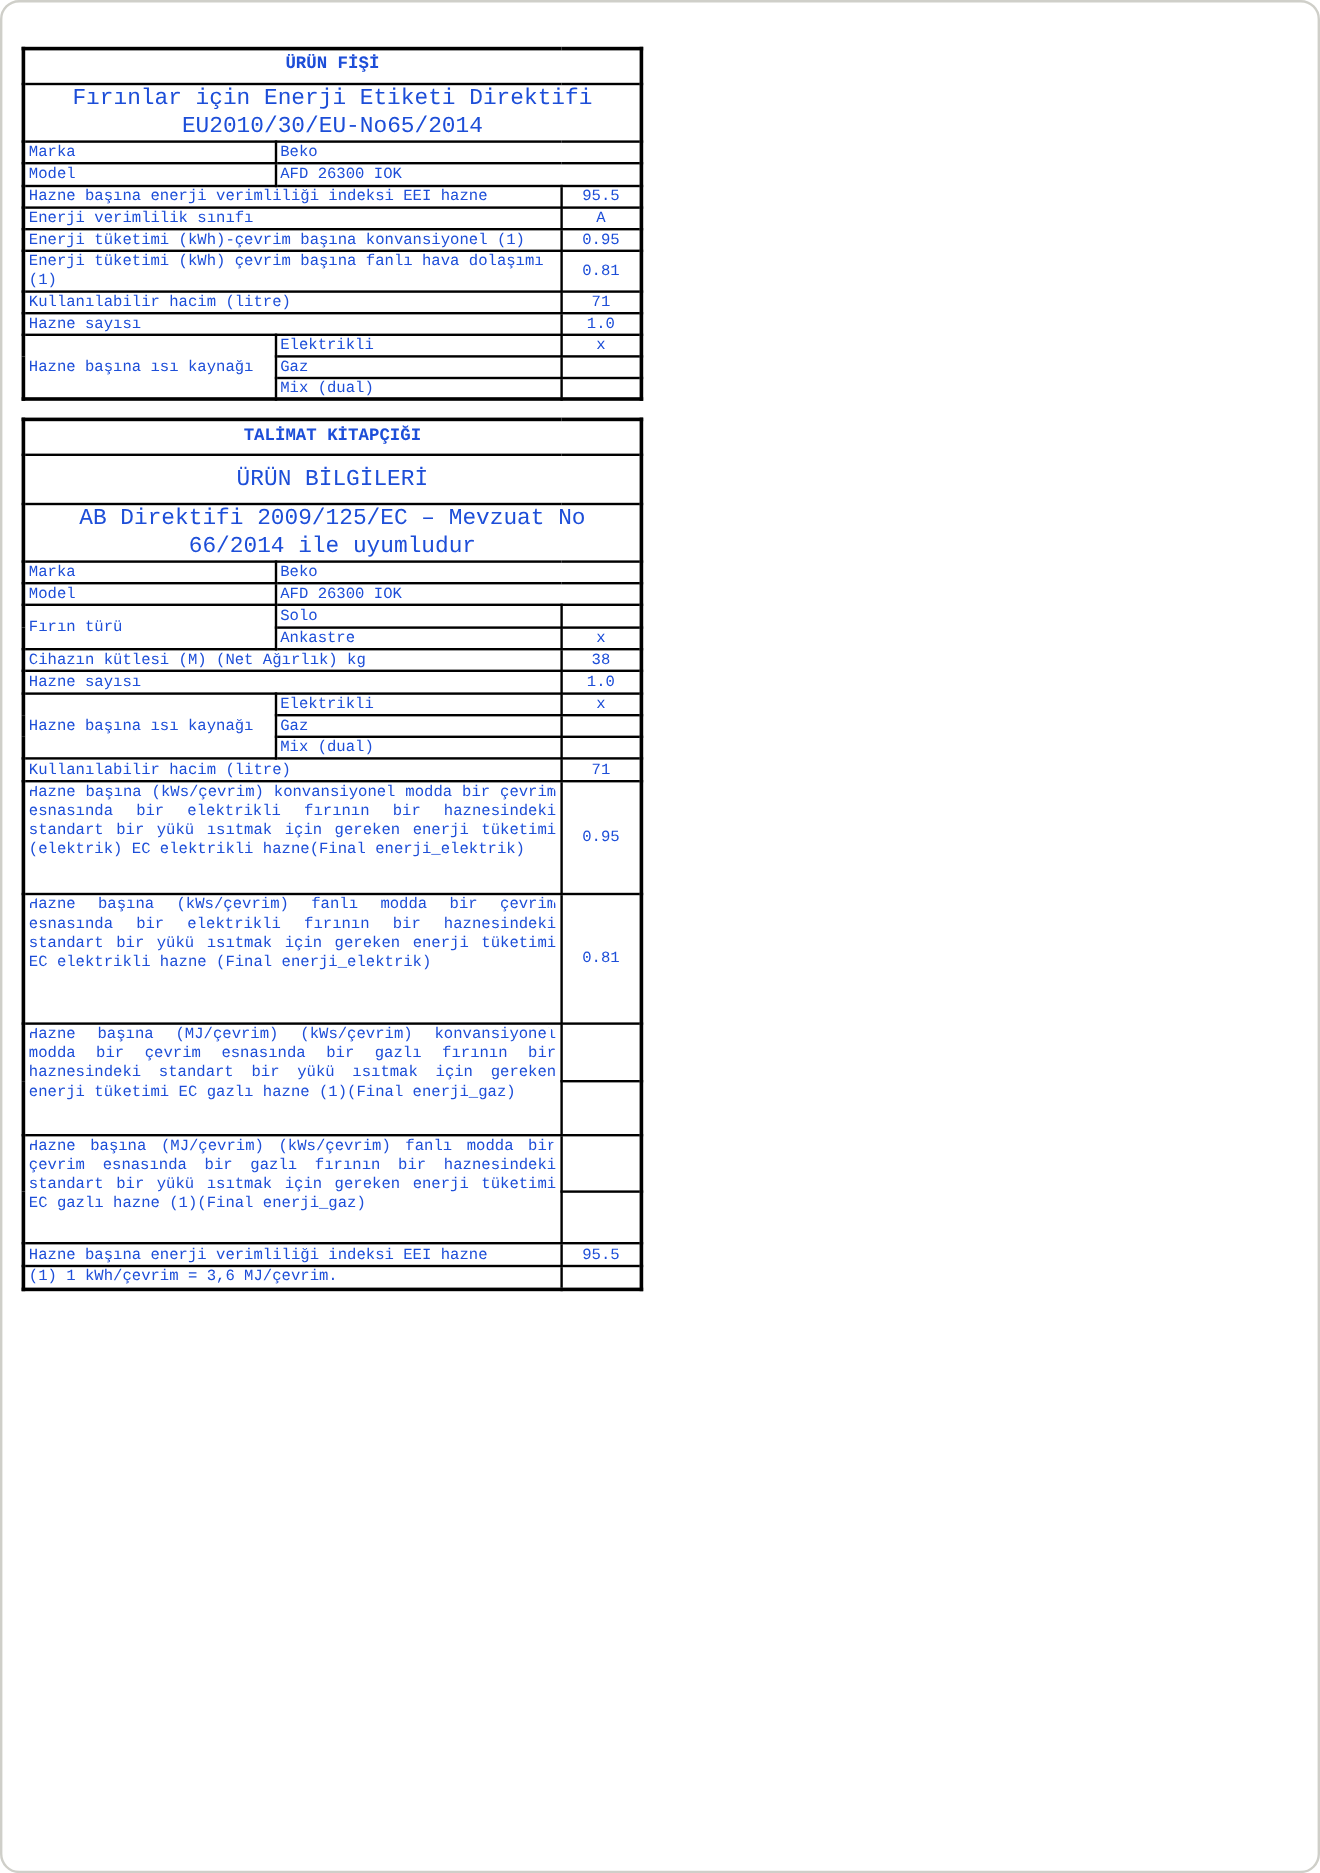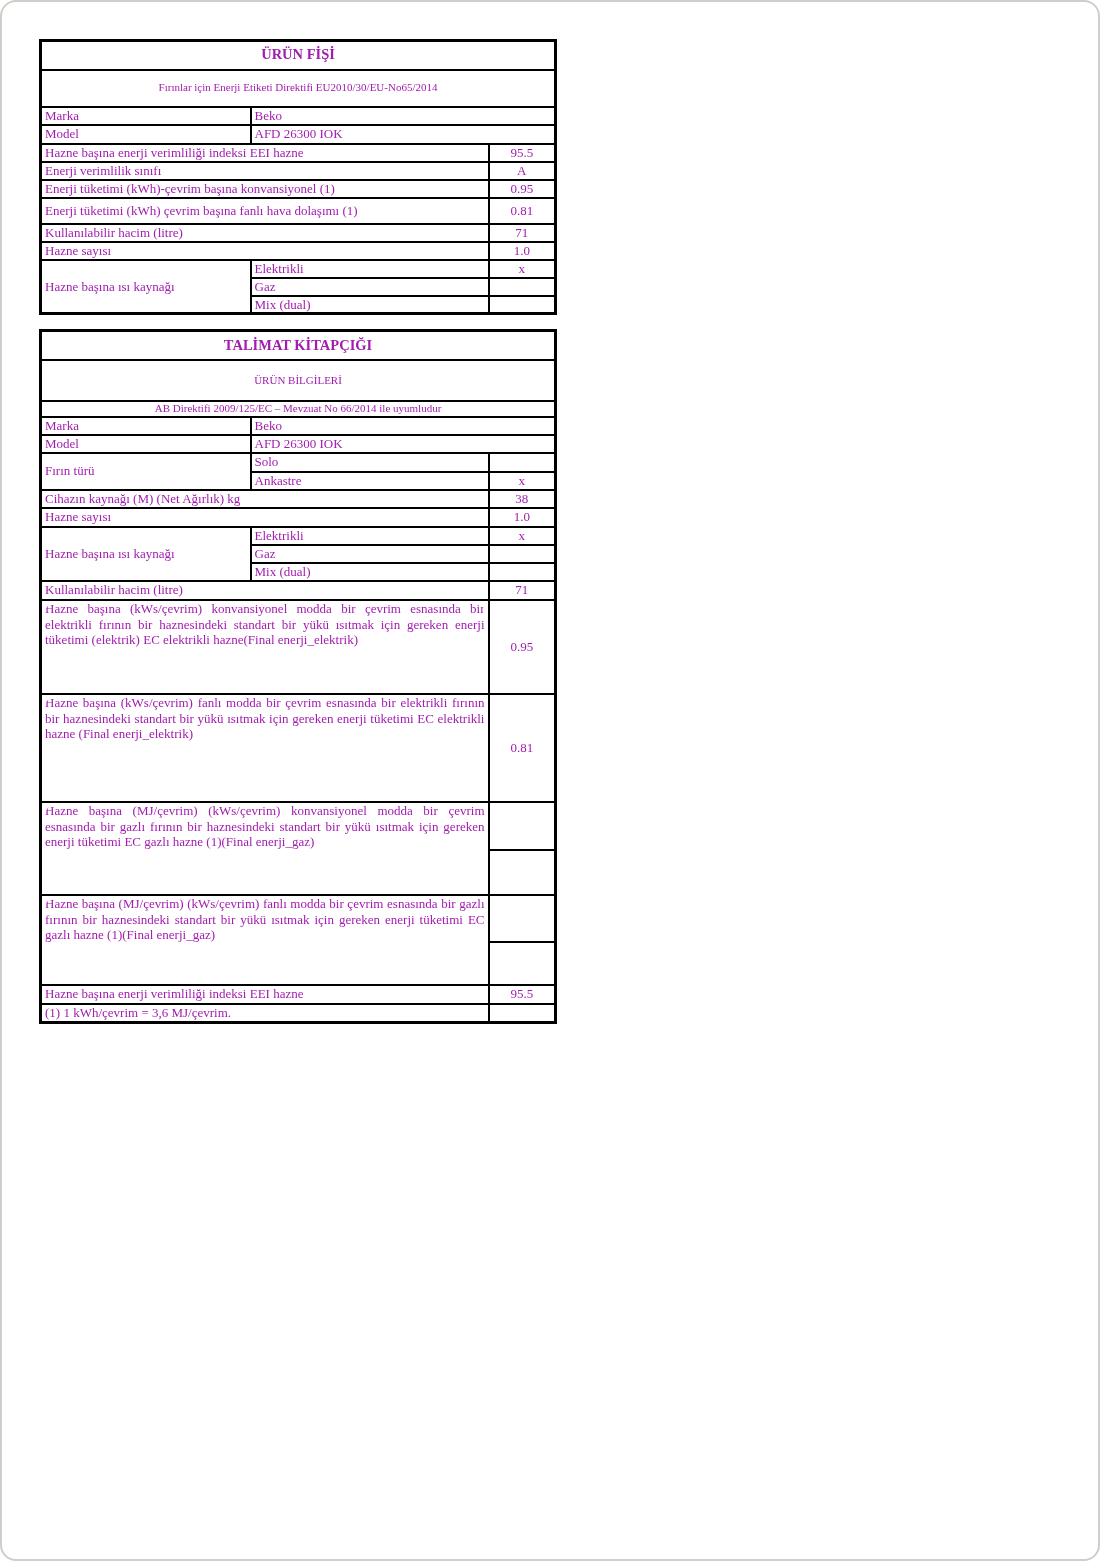--- a/index.html
+++ b/index.html
@@ -8,24 +8,24 @@
     background: #ffffff;
   }
   .page {
     position: relative;
     width: 1100px;
     height: 1561px;
     box-sizing: border-box;
     background: #ffffff;
     border: 2px solid #cfcfc9;
     border-radius: 16px;
-    padding: 37px 0 0 37px;
+    padding: 37px 0 0 16px;
     overflow: hidden;
-    font-family: Liberation Serif, serif;
-    color: #a21caf;
+    font-family: Liberation Mono, monospace;
+    color: #1d4ed8;
     font-size: 13px;
   }
   table.doc {
     border-collapse: collapse;
     table-layout: fixed;
     width: 515px;
     border: 3px solid #000000;
   }
   table.doc td {
     border: 2px solid #000000;
@@ -39,21 +39,21 @@
 
   td.title {
     text-align: center;
     font-weight: bold;
     font-size: 14.5px;
     vertical-align: middle;
   }
   td.subtitle {
     text-align: center;
     vertical-align: middle;
-    font-size: 11px;
+    font-size: 19px;
   }
   td.lbl {
     text-align: left;
     vertical-align: middle;
   }
   td.ctr {
     text-align: left;
     vertical-align: middle;
   }
   td.val {
@@ -188,21 +188,21 @@
       <tr class="rh19">
         <td class="lbl" rowspan="2">Fırın türü</td>
         <td class="lbl">Solo</td>
         <td class="val"></td>
       </tr>
       <tr class="rh18">
         <td class="lbl">Ankastre</td>
         <td class="val">x</td>
       </tr>
       <tr class="rh18">
-        <td class="lbl" colspan="2">Cihazın kaynağı (M) (Net Ağırlık) kg</td>
+        <td class="lbl" colspan="2">Cihazın kütlesi (M) (Net Ağırlık) kg</td>
         <td class="val">38</td>
       </tr>
       <tr class="rh19">
         <td class="lbl" colspan="2">Hazne sayısı</td>
         <td class="val">1.0</td>
       </tr>
       <tr class="rh18">
         <td class="lbl" rowspan="3">Hazne başına ısı kaynağı</td>
         <td class="lbl">Elektrikli</td>
         <td class="val">x</td>

